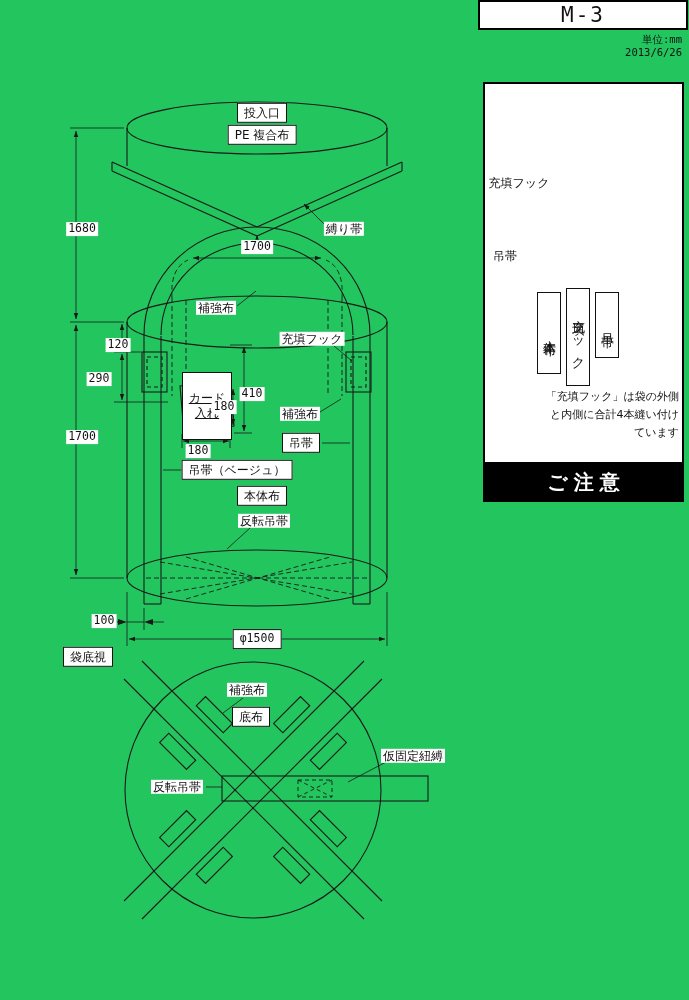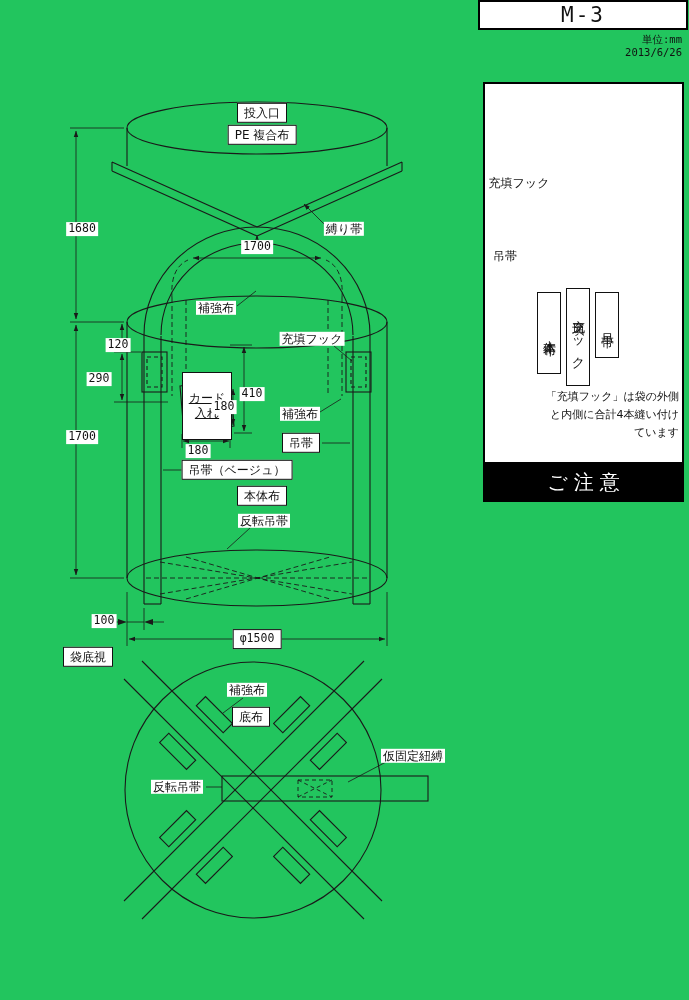--- a/index.html
+++ b/index.html
@@ -18,21 +18,21 @@
         font-size:10.5px;line-height:13px;font-family:"DejaVu Sans Mono",monospace;}
   .panel{position:absolute;left:483px;top:82px;width:201px;height:410px;border:2px solid #000;
         box-sizing:border-box;background:#fff;}
   .vbox{position:absolute;border:1px solid #111;display:flex;align-items:center;justify-content:center;
         writing-mode:vertical-rl;text-orientation:upright;font-size:13px;letter-spacing:2px;background:#fff;}
   .vb1{left:537px;top:292px;width:22px;height:80px;}
   .vb2{left:566px;top:288px;width:22px;height:96px;}
   .vb3{left:595px;top:292px;width:22px;height:64px;}
   .note{position:absolute;left:491px;top:388px;width:188px;font-size:11px;line-height:18px;text-align:right;}
   .banner{position:absolute;left:483px;top:462px;width:201px;height:40px;background:#000;color:#fff;
-        display:flex;align-items:center;justify-content:center;font-size:20px;font-weight:normal;
+        display:flex;align-items:center;justify-content:center;font-size:20px;font-weight:bold;
         letter-spacing:6px;padding-left:6px;box-sizing:border-box;}
 </style>
 </head>
 <body>
 
 <div class="page">
 
   <svg width="689" height="1000" viewBox="0 0 689 1000">
     <defs>
       <marker id="arw" viewBox="0 0 10 10" refX="9.5" refY="5" markerWidth="8" markerHeight="8" orient="auto-start-reverse">

